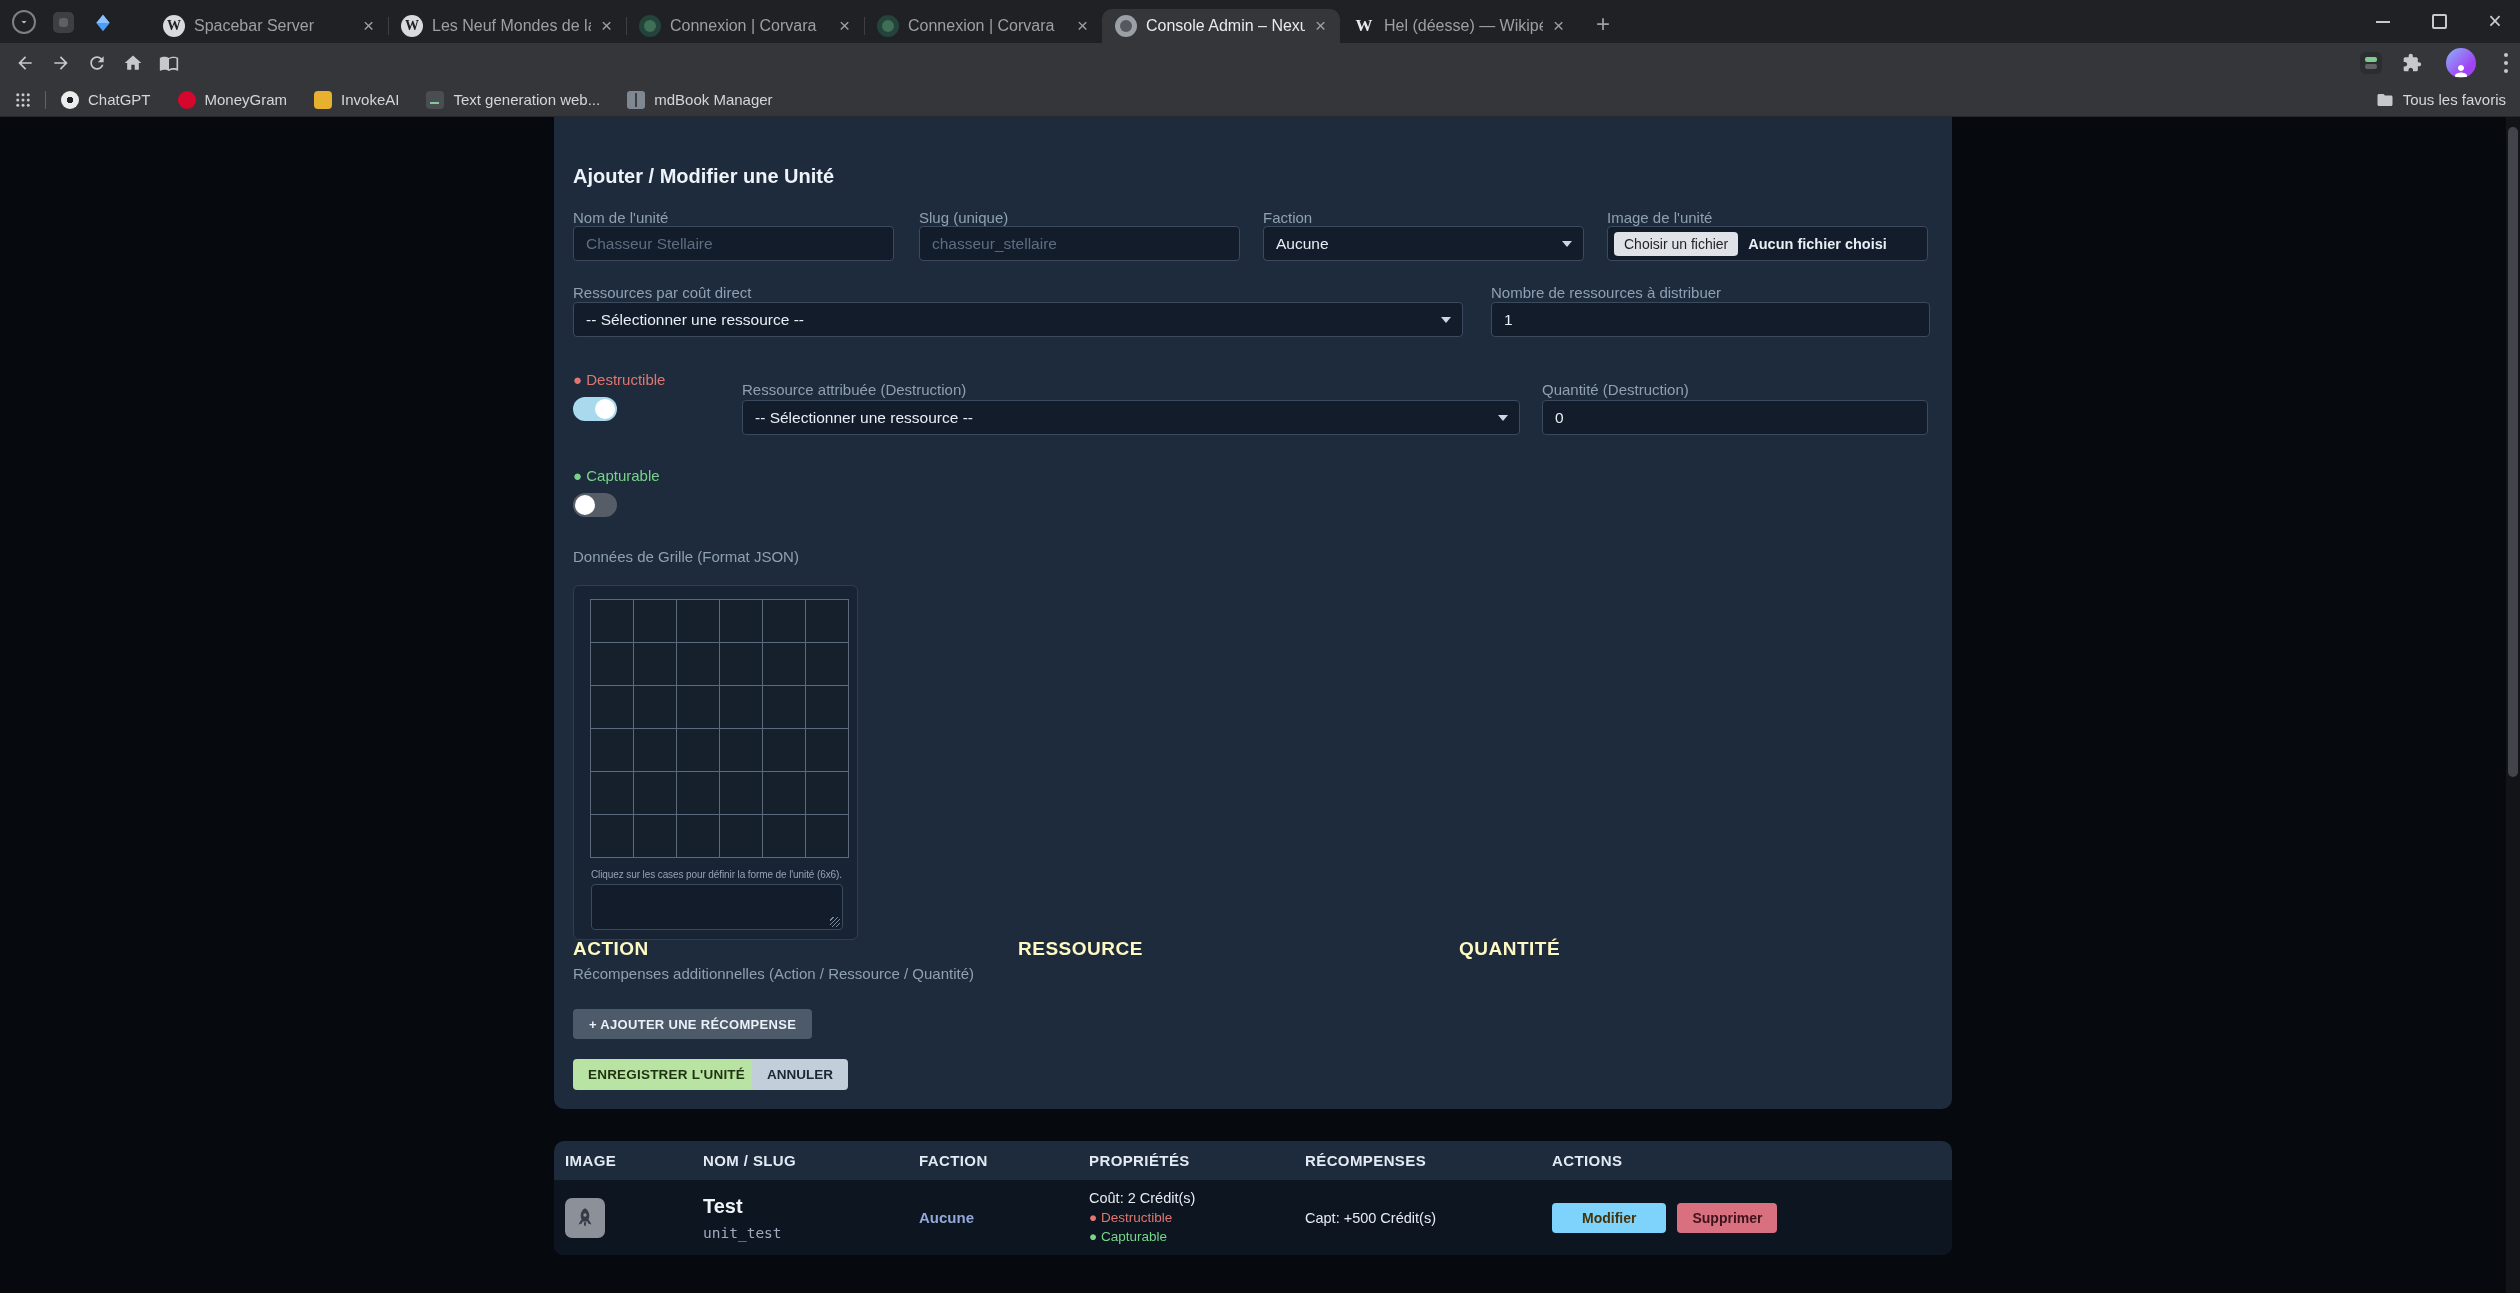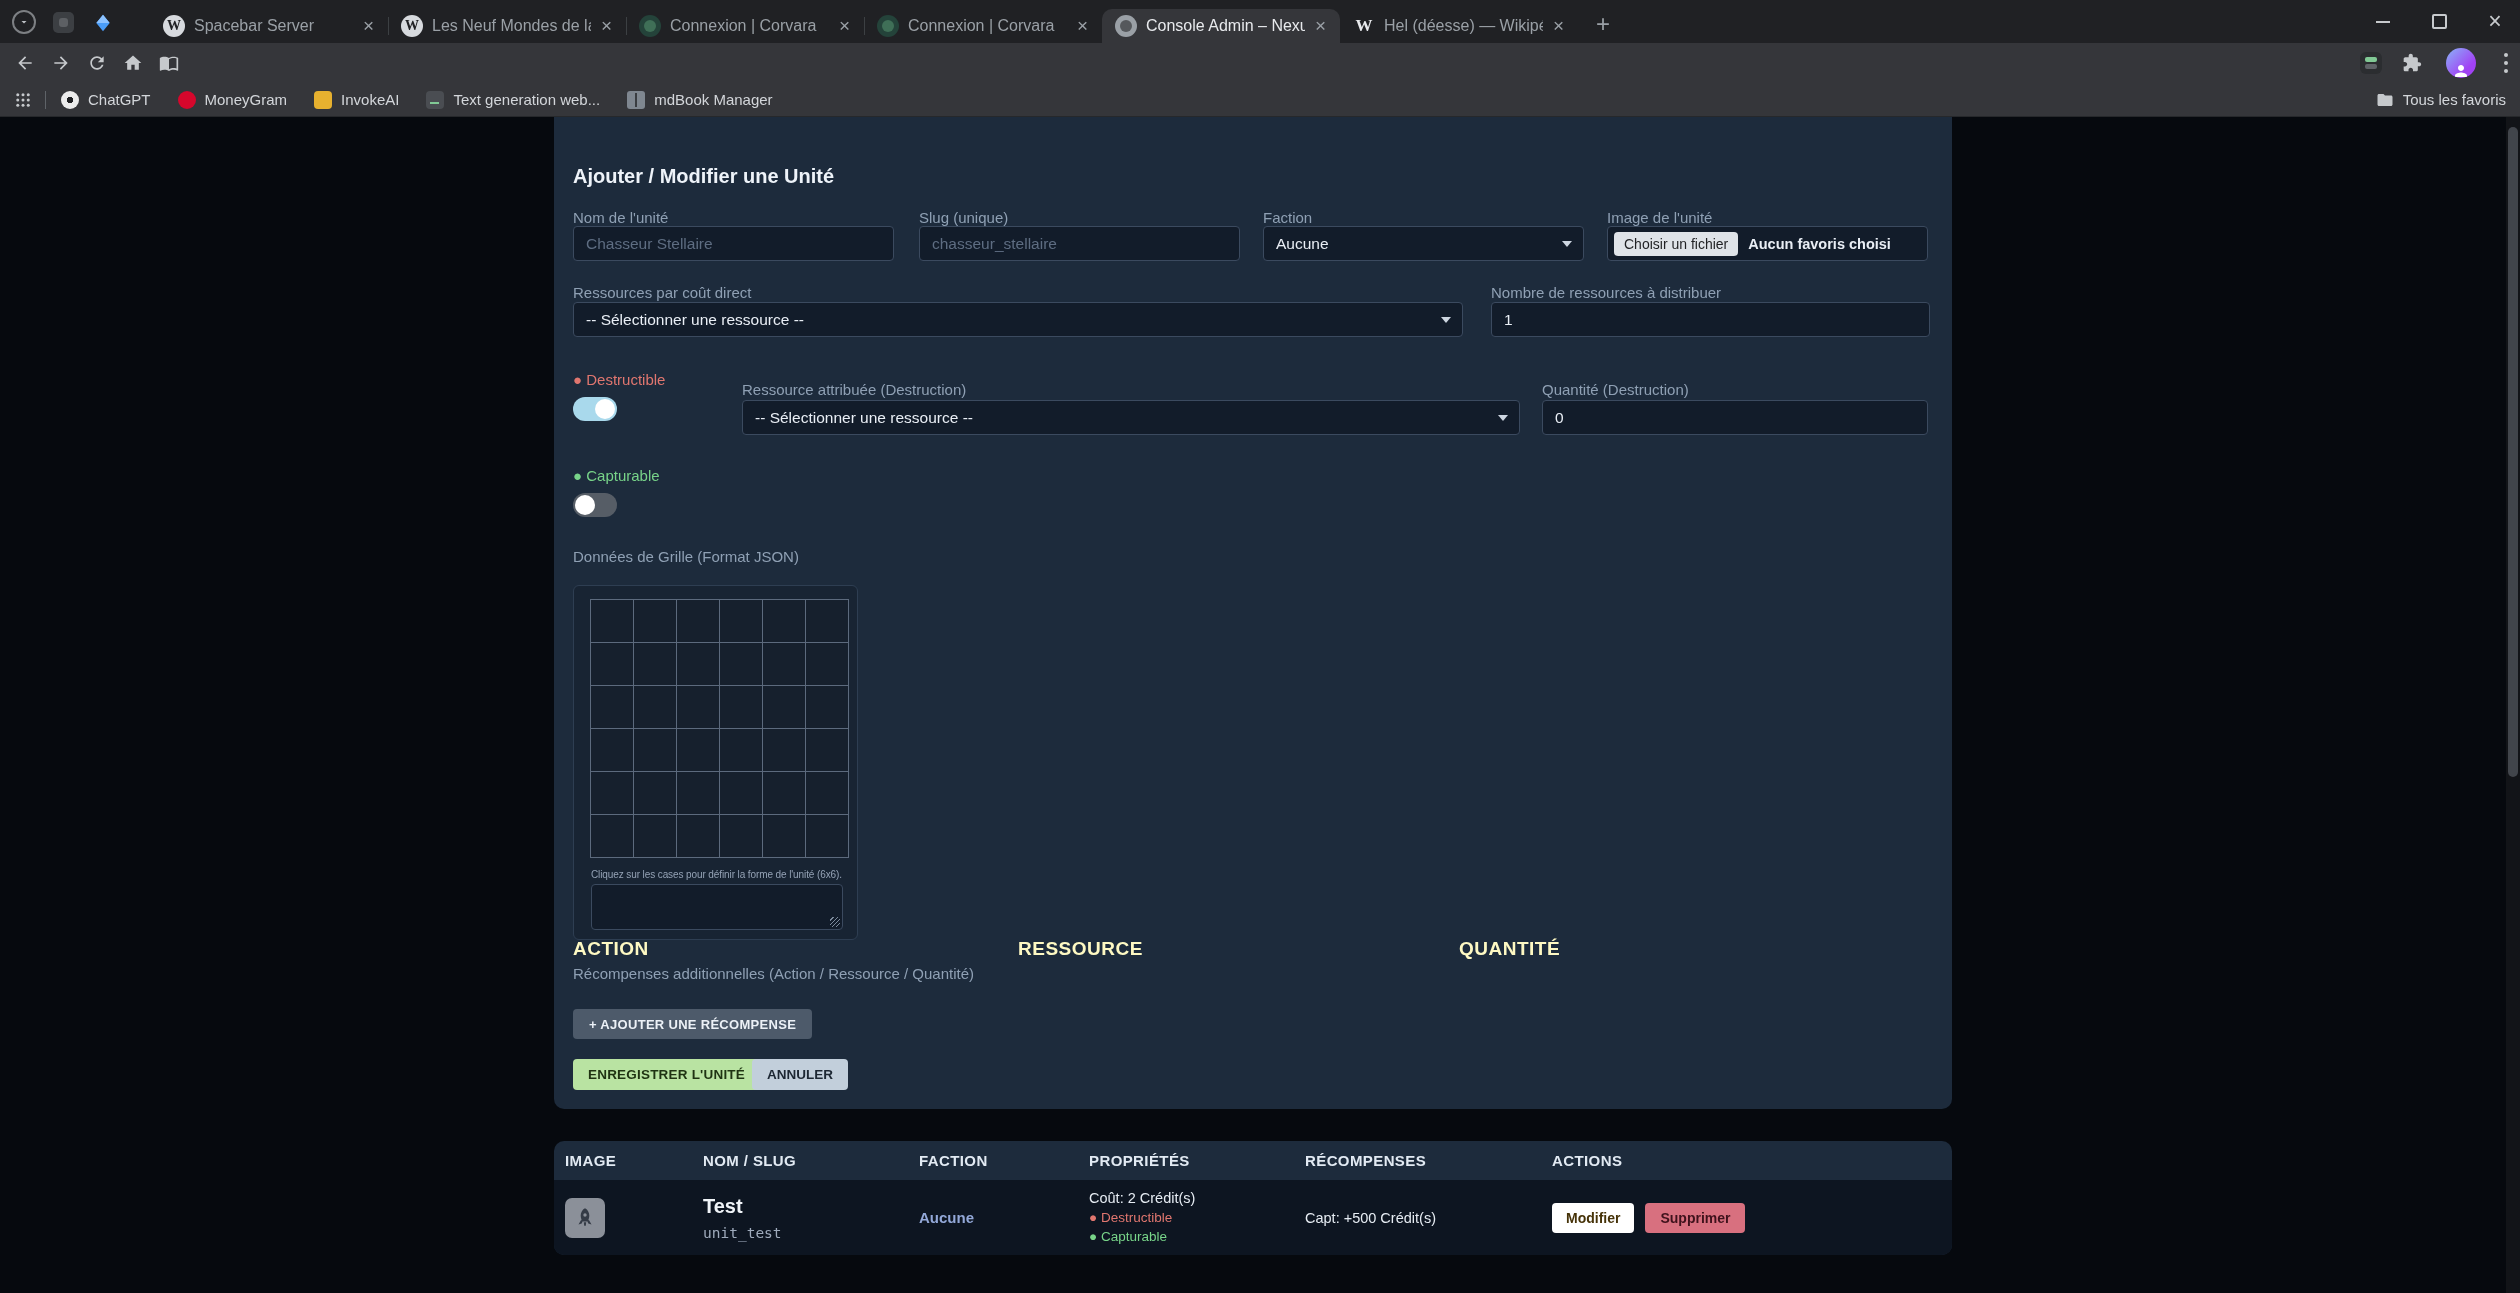--- a/index.html
+++ b/index.html
@@ -143,21 +143,21 @@
   .cell-name { display:flex; flex-direction:column; gap:7px; }
   .unit-name { font-size:20px; font-weight:bold; color:#f0f4f8; }
   .unit-slug { font-size:14.5px; color:#9fabbc; font-family:"DejaVu Sans Mono",monospace; }
   .unit-faction { font-size:15px; font-weight:bold; color:#93a8d8; }
   .cell-props { display:flex; flex-direction:column; gap:3px; line-height:1.2; }
   .prop-cost { font-size:14.5px; color:#e6ecf3; }
   .prop-destructible { font-size:13.5px; color:#e0766f; }
   .prop-capturable { font-size:13.5px; color:#78d489; }
   .cell-rewards { font-size:14.5px; color:#e6ecf3; }
   .cell-actions { display:flex; gap:11px; }
-  .edit-btn { height:30px; padding:0 14px; background:#ffffff; color:#463309; font-size:14px; }
+  .edit-btn { height:30px; padding:0 30px; background:#7dd3fc; color:#463309; font-size:14px; }
   .delete-btn { height:30px; padding:0 15px; background:#d8707f; color:#3f121c; font-size:14px; }
 </style>
 </head>
 <body>
 
 <div>
 
   <div class="tabstrip">
     <div class="tab-search">
       <svg width="12" height="12" viewBox="0 0 24 24" fill="currentColor">
@@ -314,21 +314,21 @@
 
       <div class="flabel" style="left:709px; top:104px">Faction</div>
       <div class="field select" style="left:709px; top:121px; width:321px">
         <span>Aucune</span>
         <span class="caret"></span>
       </div>
 
       <div class="flabel" style="left:1053px; top:104px">Image de l'unité</div>
       <div class="field filebox" style="left:1053px; top:121px; width:321px">
         <span class="filebtn">Choisir un fichier</span>
-        <span class="filestatus">Aucun favoris choisi</span>
+        <span class="filestatus">Aucun fichier choisi</span>
       </div>
 
       <div class="flabel" style="left:19px; top:179px">Ressources par coût direct</div>
       <div class="field select" style="left:19px; top:197px; width:890px">
         <span>-- Sélectionner une ressource --</span>
         <span class="caret"></span>
       </div>
 
       <div class="flabel" style="left:937px; top:179px">Nombre de ressources à distribuer</div>
       <input class="field" style="left: 937px; top: 197px; width: 439px; position: absolute;" value="1">

